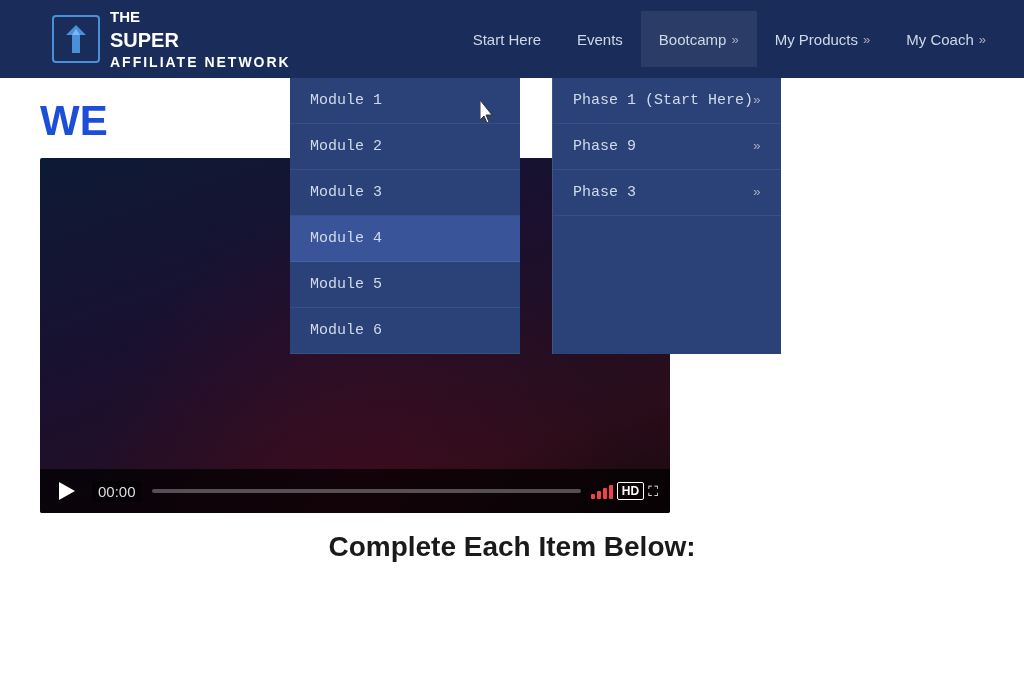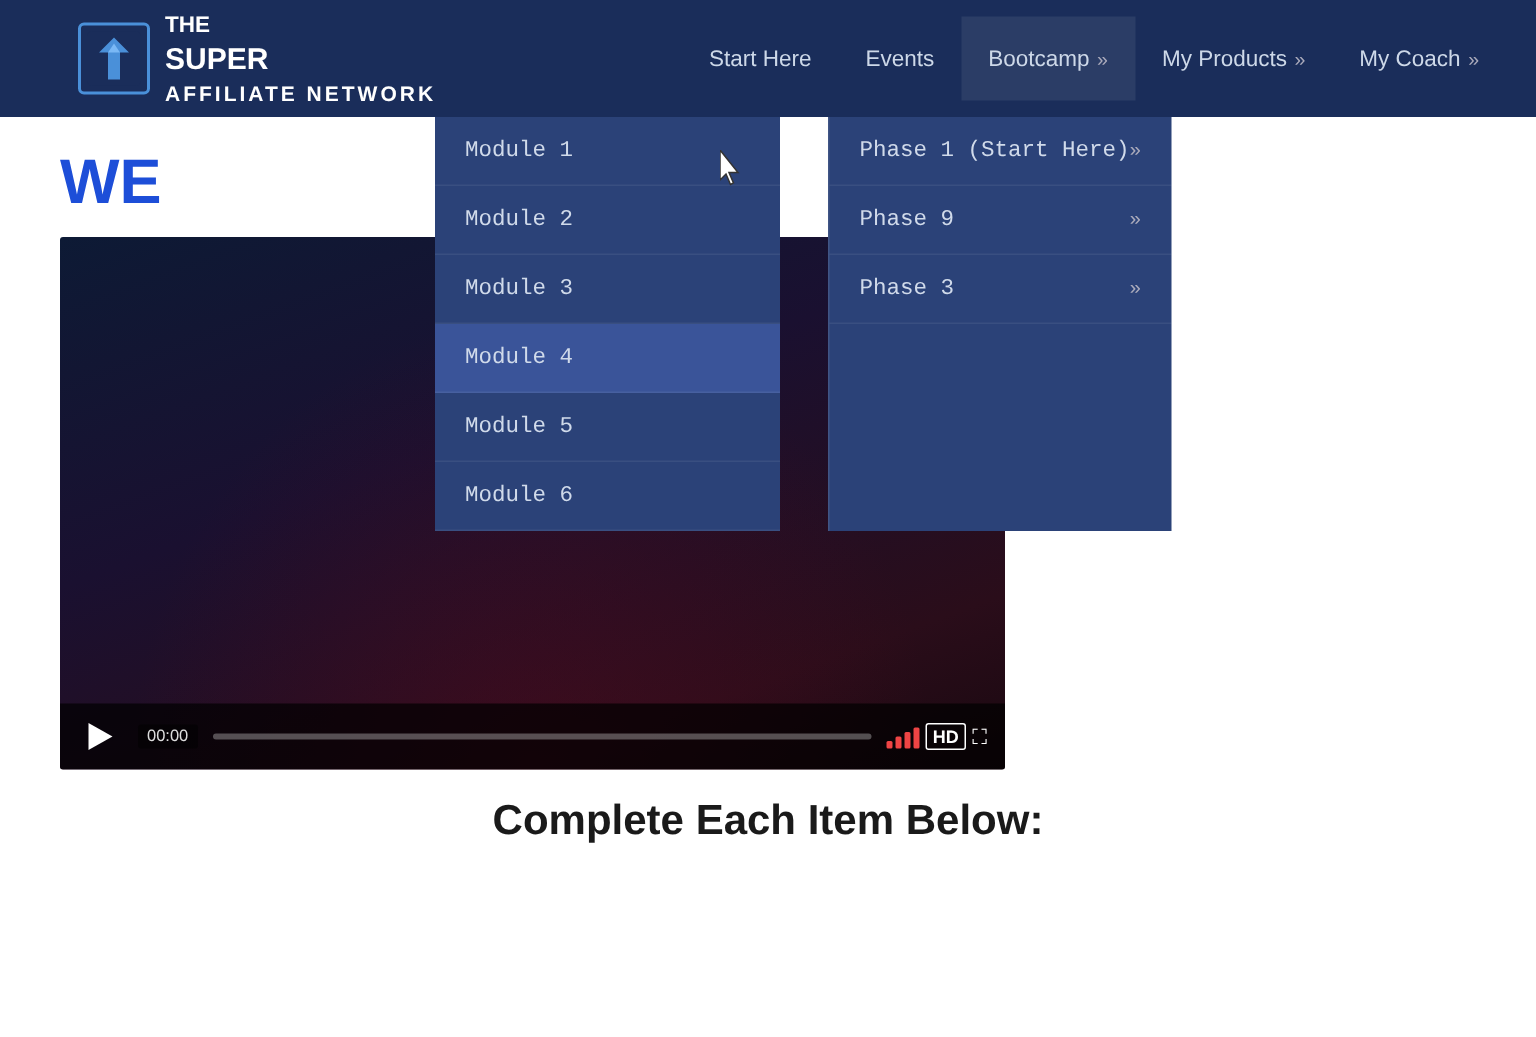--- a/index.html
+++ b/index.html
@@ -152,21 +152,21 @@
     .play-triangle {
       width: 0;
       height: 0;
       border-top: 9px solid transparent;
       border-bottom: 9px solid transparent;
       border-left: 16px solid #fff;
     }
     .time-display {
       background: rgba(0,0,0,0.5);
       color: #ddd;
-      font-size: 11px;
+      font-size: 15px;
       padding: 2px 6px;
       border-radius: 2px;
     }
     .progress-bar-bg {
       flex: 1;
       height: 4px;
       background: rgba(255,255,255,0.3);
       border-radius: 2px;
     }
     .progress-bar-fill {

